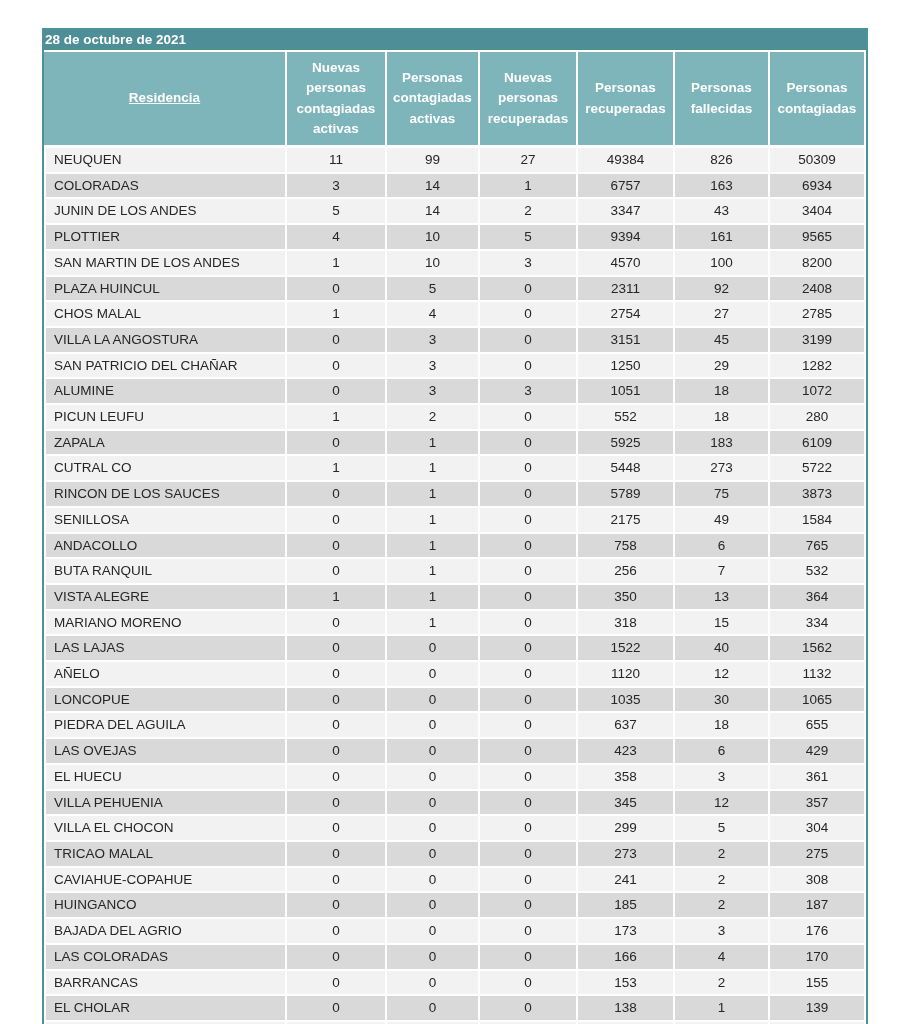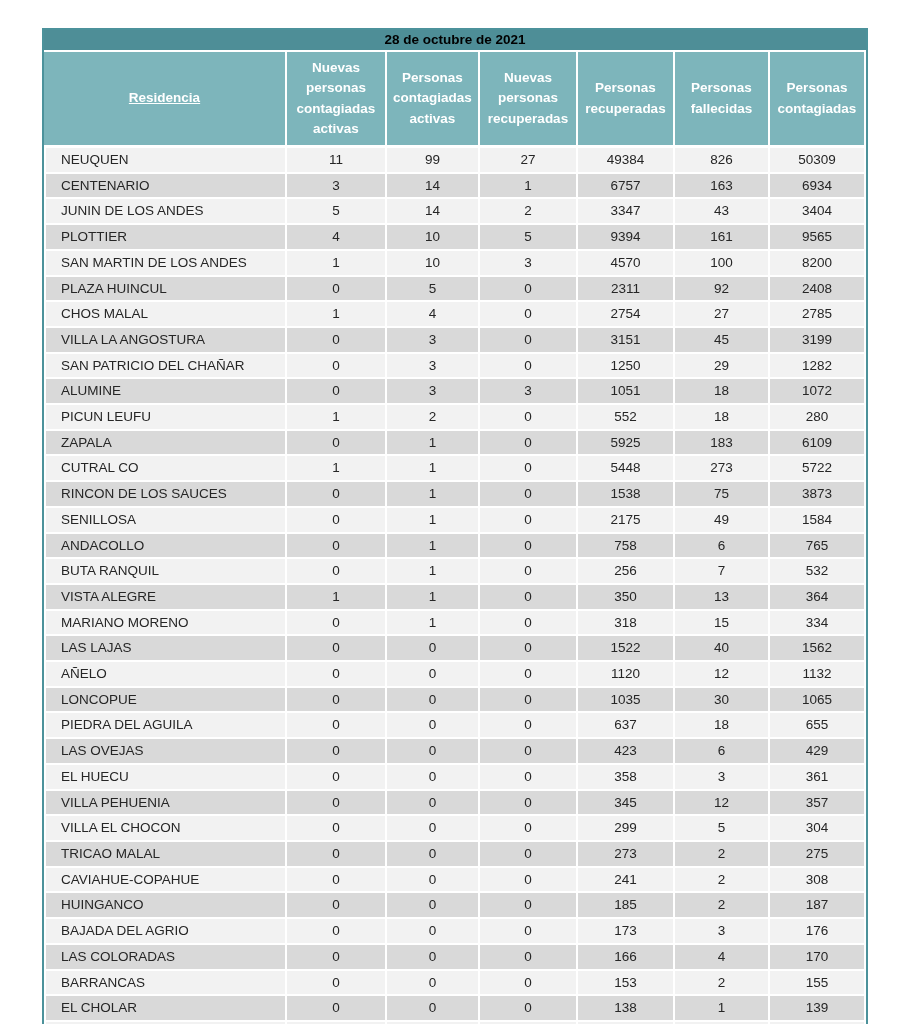--- a/index.html
+++ b/index.html
@@ -27,24 +27,23 @@
     width: 826px;
     border-collapse: separate;
     border-spacing: 0;
     border: 2px solid var(--border-teal);
     border-bottom: none;
     table-layout: fixed;
   }
   td, th { overflow: hidden; }
   .title-cell {
     background: var(--title-bg);
-    color: #000000;
+    color: #ffffff;
     font-weight: bold;
     font-size: 13.5px;
-    text-align: center;
     height: 20px;
     line-height: 18px;
     border-bottom: 2px solid #ffffff;
   }
   .header-row th {
     background: var(--header-bg);
     color: #ffffff;
     font-weight: bold;
     font-size: 13.5px;
     line-height: 1.5;
@@ -60,21 +59,21 @@
     font-size: 13.5px;
     color: var(--cell-text);
     height: 21.7px;
     line-height: 21.7px;
     border-right: 2px solid #ffffff;
     border-bottom: 2px solid #ffffff;
     white-space: nowrap;
   }
   tbody td.name-cell {
     text-align: left;
-    padding-left: 15px;
+    padding-left: 8px;
     border-left: 2px solid #ffffff;
   }
   tbody td.num-cell { text-align: center; }
   tbody tr:nth-child(odd) td { background: var(--row-odd); }
   tbody tr:nth-child(even) td { background: var(--row-even); }
 </style>
 </head>
 <body>
 
 <div class="page">
@@ -106,21 +105,21 @@
         <tr>
           <td class="name-cell">NEUQUEN</td>
           <td class="num-cell">11</td>
           <td class="num-cell">99</td>
           <td class="num-cell">27</td>
           <td class="num-cell">49384</td>
           <td class="num-cell">826</td>
           <td class="num-cell">50309</td>
         </tr>
         <tr>
-          <td class="name-cell">CENTENARIO</td>
+          <td class="name-cell">COLORADAS</td>
           <td class="num-cell">3</td>
           <td class="num-cell">14</td>
           <td class="num-cell">1</td>
           <td class="num-cell">6757</td>
           <td class="num-cell">163</td>
           <td class="num-cell">6934</td>
         </tr>
         <tr>
           <td class="name-cell">JUNIN DE LOS ANDES</td>
           <td class="num-cell">5</td>
@@ -218,21 +217,21 @@
           <td class="num-cell">0</td>
           <td class="num-cell">5448</td>
           <td class="num-cell">273</td>
           <td class="num-cell">5722</td>
         </tr>
         <tr>
           <td class="name-cell">RINCON DE LOS SAUCES</td>
           <td class="num-cell">0</td>
           <td class="num-cell">1</td>
           <td class="num-cell">0</td>
-          <td class="num-cell">1538</td>
+          <td class="num-cell">5789</td>
           <td class="num-cell">75</td>
           <td class="num-cell">3873</td>
         </tr>
         <tr>
           <td class="name-cell">SENILLOSA</td>
           <td class="num-cell">0</td>
           <td class="num-cell">1</td>
           <td class="num-cell">0</td>
           <td class="num-cell">2175</td>
           <td class="num-cell">49</td>

